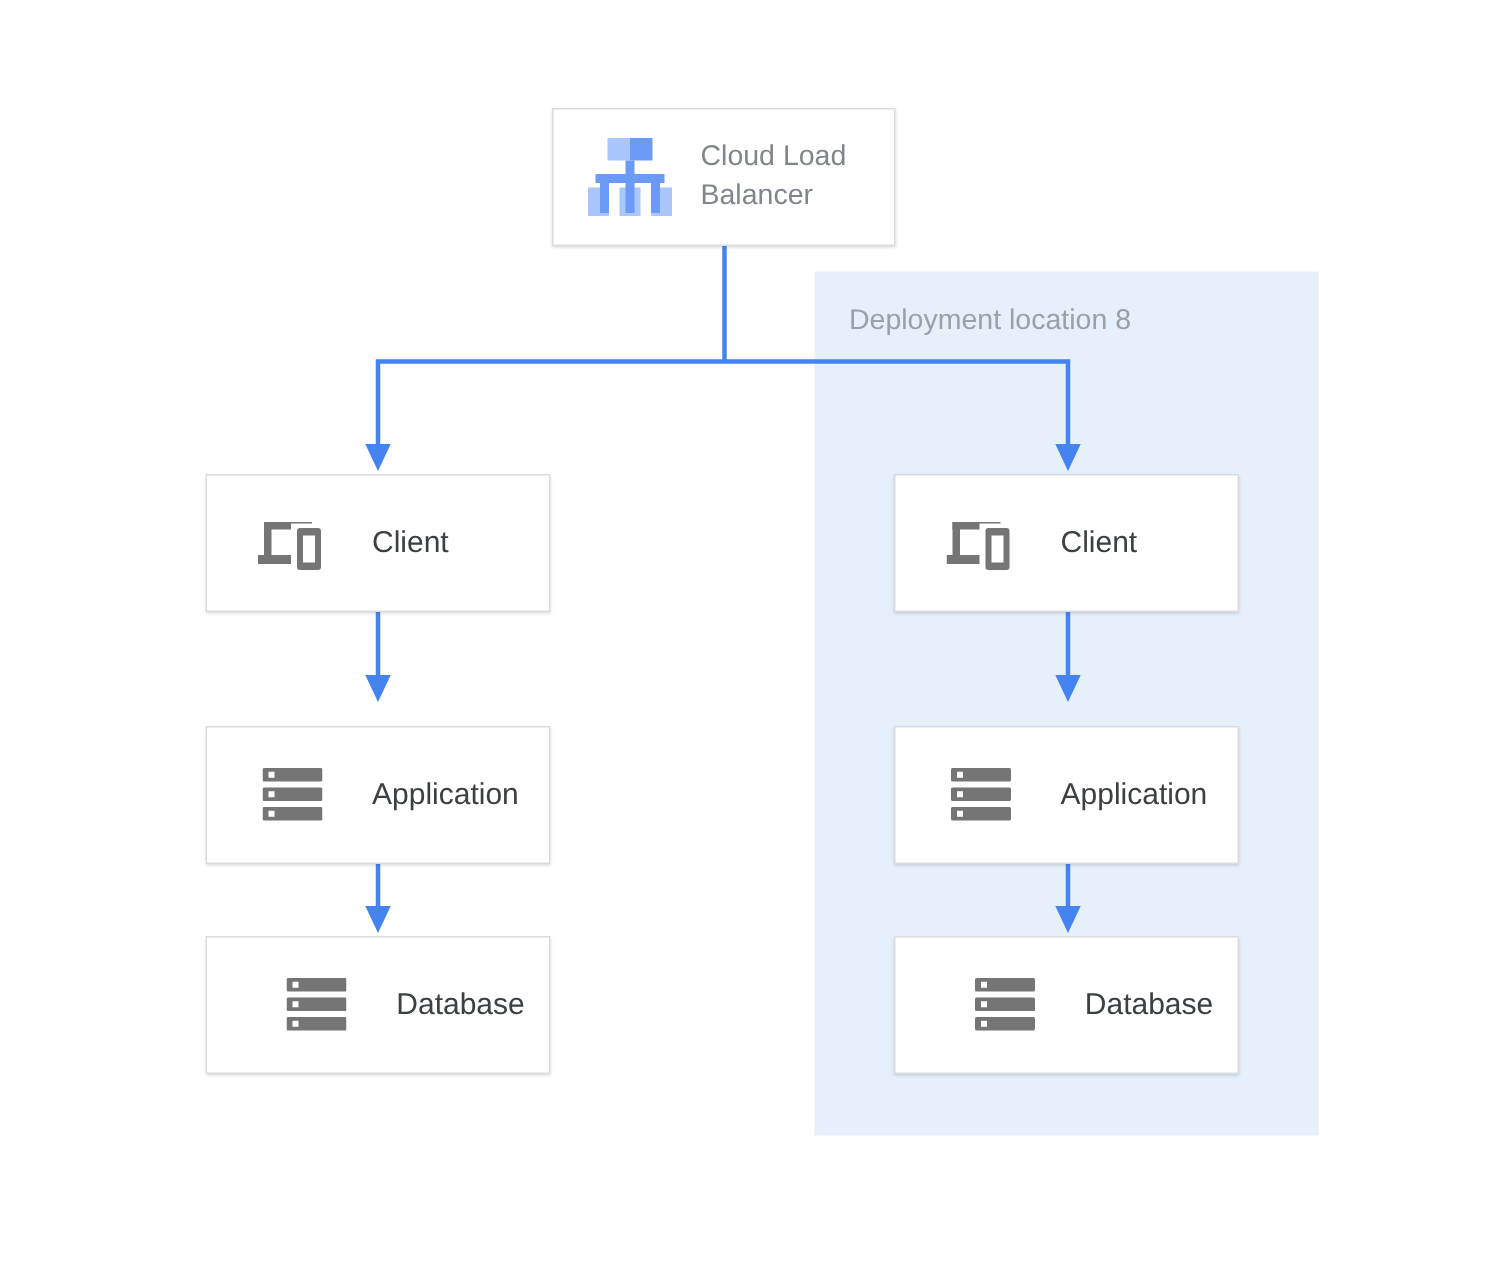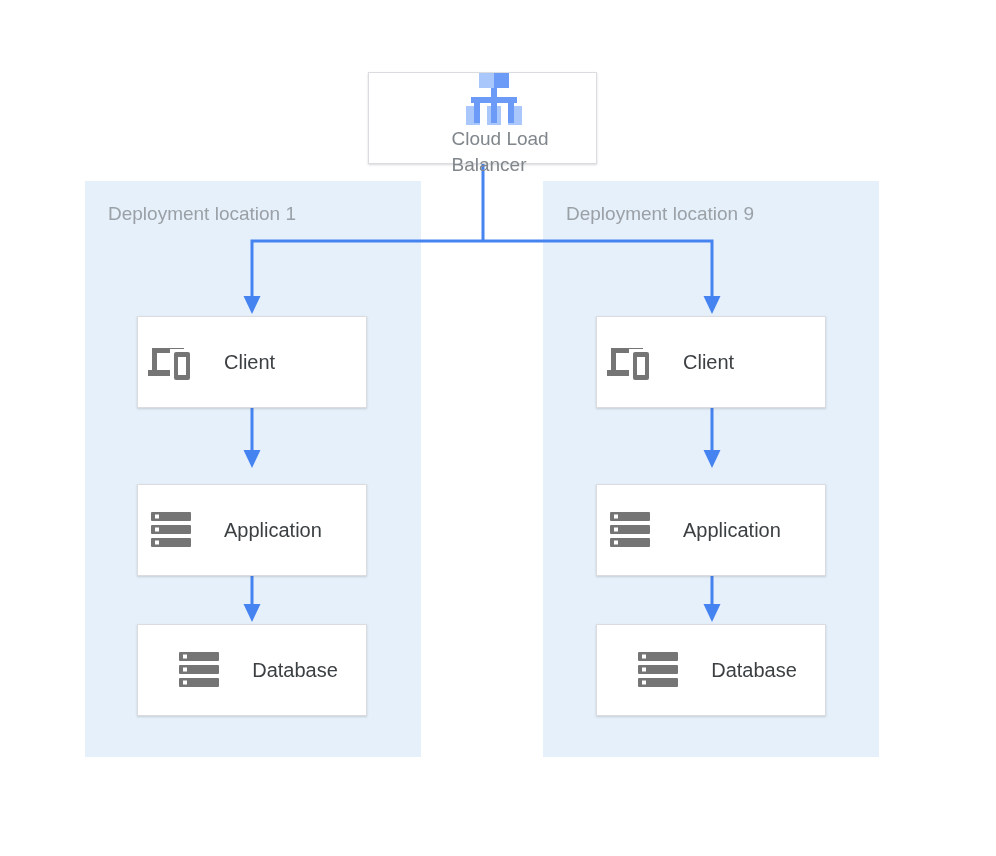--- a/index.html
+++ b/index.html
@@ -45,27 +45,26 @@
   .node {
     position: absolute;
     width: 230px;
     height: 92px;
     background: #ffffff;
     border: 1px solid var(--node-border, #DADCE0);
     box-shadow: 0 1px 2px rgba(60,64,67,0.20);
     box-sizing: border-box;
     display: flex;
     align-items: center;
-    padding-left: 4px;
+    padding-left: 28px;
   }
   .node-lb {
     left: 368px; top: 72px;
     width: 229px; height: 92px;
     padding-left: 22px;
-    flex-direction: column;
   }
   .col-left  { left: 137px; }
   .col-right { left: 596px; }
   .row-client { top: 316px; }
   .row-app    { top: 484px; }
   .row-db     { top: 624px; justify-content: center; }
 
   .icon-wrap {
     width: 58px;
     display: flex;
@@ -91,25 +90,22 @@
   .ic-gray  { fill: var(--icon-gray, #757575); }
   .ic-white { fill: #ffffff; }
   .ic-blue-l { fill: var(--icon-blue-light, #A9C7FB); }
   .ic-blue-m { fill: var(--icon-blue-medium, #6B9BF7); }
 </style>
 </head>
 <body>
 
 <div class="canvas">
 
-  <div class="panel panel-left">
-    <div class="panel-label">Deployment location 1</div>
-  </div>
   <div class="panel panel-right">
-    <div class="panel-label">Deployment location 9</div>
+    <div class="panel-label">Deployment location 8</div>
   </div>
 
   <svg class="connectors" viewBox="0 0 996 856">
     <path class="connector-line" d="M483 164 L483 241"></path>
     <path class="connector-line" d="M252 299 L252 241 L712 241 L712 299"></path>
     <polygon class="arrowhead" points="252,314 243.5,296 260.5,296"></polygon>
     <polygon class="arrowhead" points="712,314 703.5,296 720.5,296"></polygon>
 
     <path class="connector-line" d="M252 408 L252 452"></path>
     <polygon class="arrowhead" points="252,468 243.5,450 260.5,450"></polygon>

